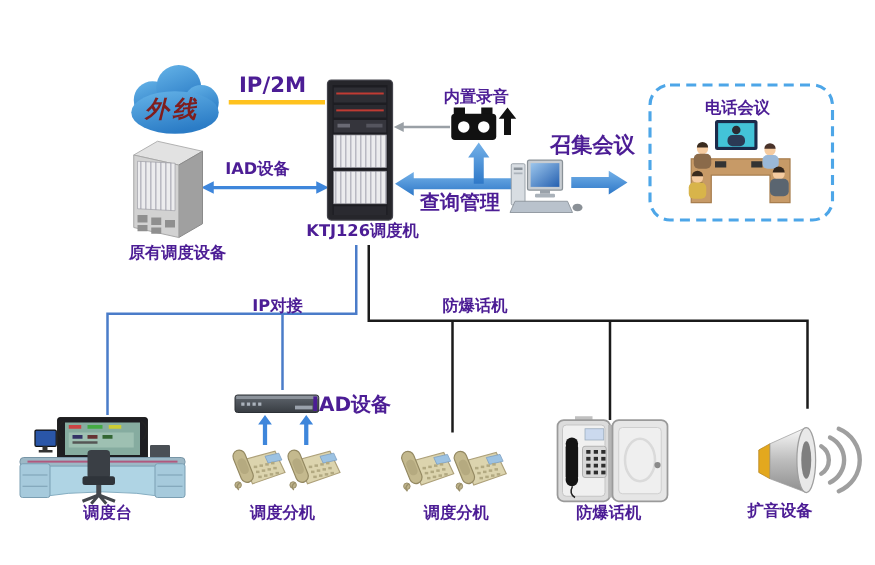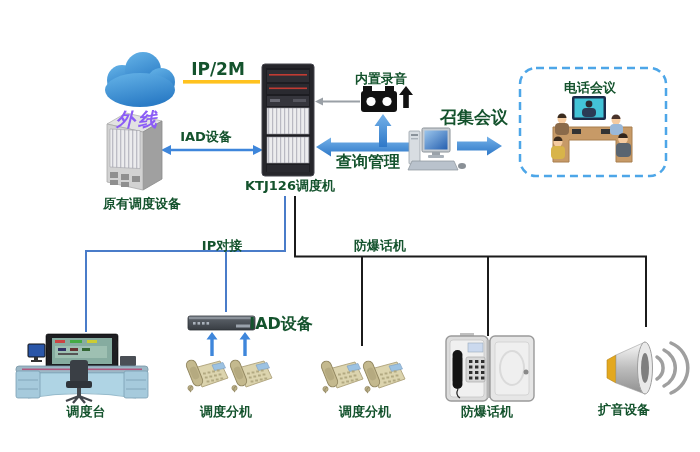--- a/index.html
+++ b/index.html
@@ -3,25 +3,25 @@
 <meta charset="utf-8">
 <style>
   html,body{margin:0;padding:0;background:#fff;}
   .canvas{
     position:relative;width:700px;height:452px;background:#ffffff;overflow:hidden;
     font-family:"DejaVu Sans","Liberation Sans",sans-serif;
   }
   .canvas svg{position:absolute;left:0;top:0;}
   .lbl{
     position:absolute;transform:translate(-50%,-50%);
-    white-space:nowrap;color:#14532d;font-weight:bold;font-size:13px;line-height:1;
+    white-space:nowrap;color:#4c1d95;font-weight:bold;font-size:13px;line-height:1;
   }
   .lbl-lg{font-size:17px;}
   .lbl-sm{font-size:16px;}
-  .lbl-cloud{color:#8b5cf6;font-size:19px;font-style:italic;letter-spacing:3px;margin-top:31px;}
+  .lbl-cloud{color:#7f1d1d;font-size:19px;font-style:italic;letter-spacing:3px;}
 </style>
 </head>
 <body>
 
 <div class="canvas">
 
 <svg width="700" height="452" viewBox="0 0 700 452">
   <defs>
     <linearGradient id="gBlue" x1="0" y1="0" x2="0" y2="1">
       <stop offset="0" stop-color="#74B1E8"></stop>

